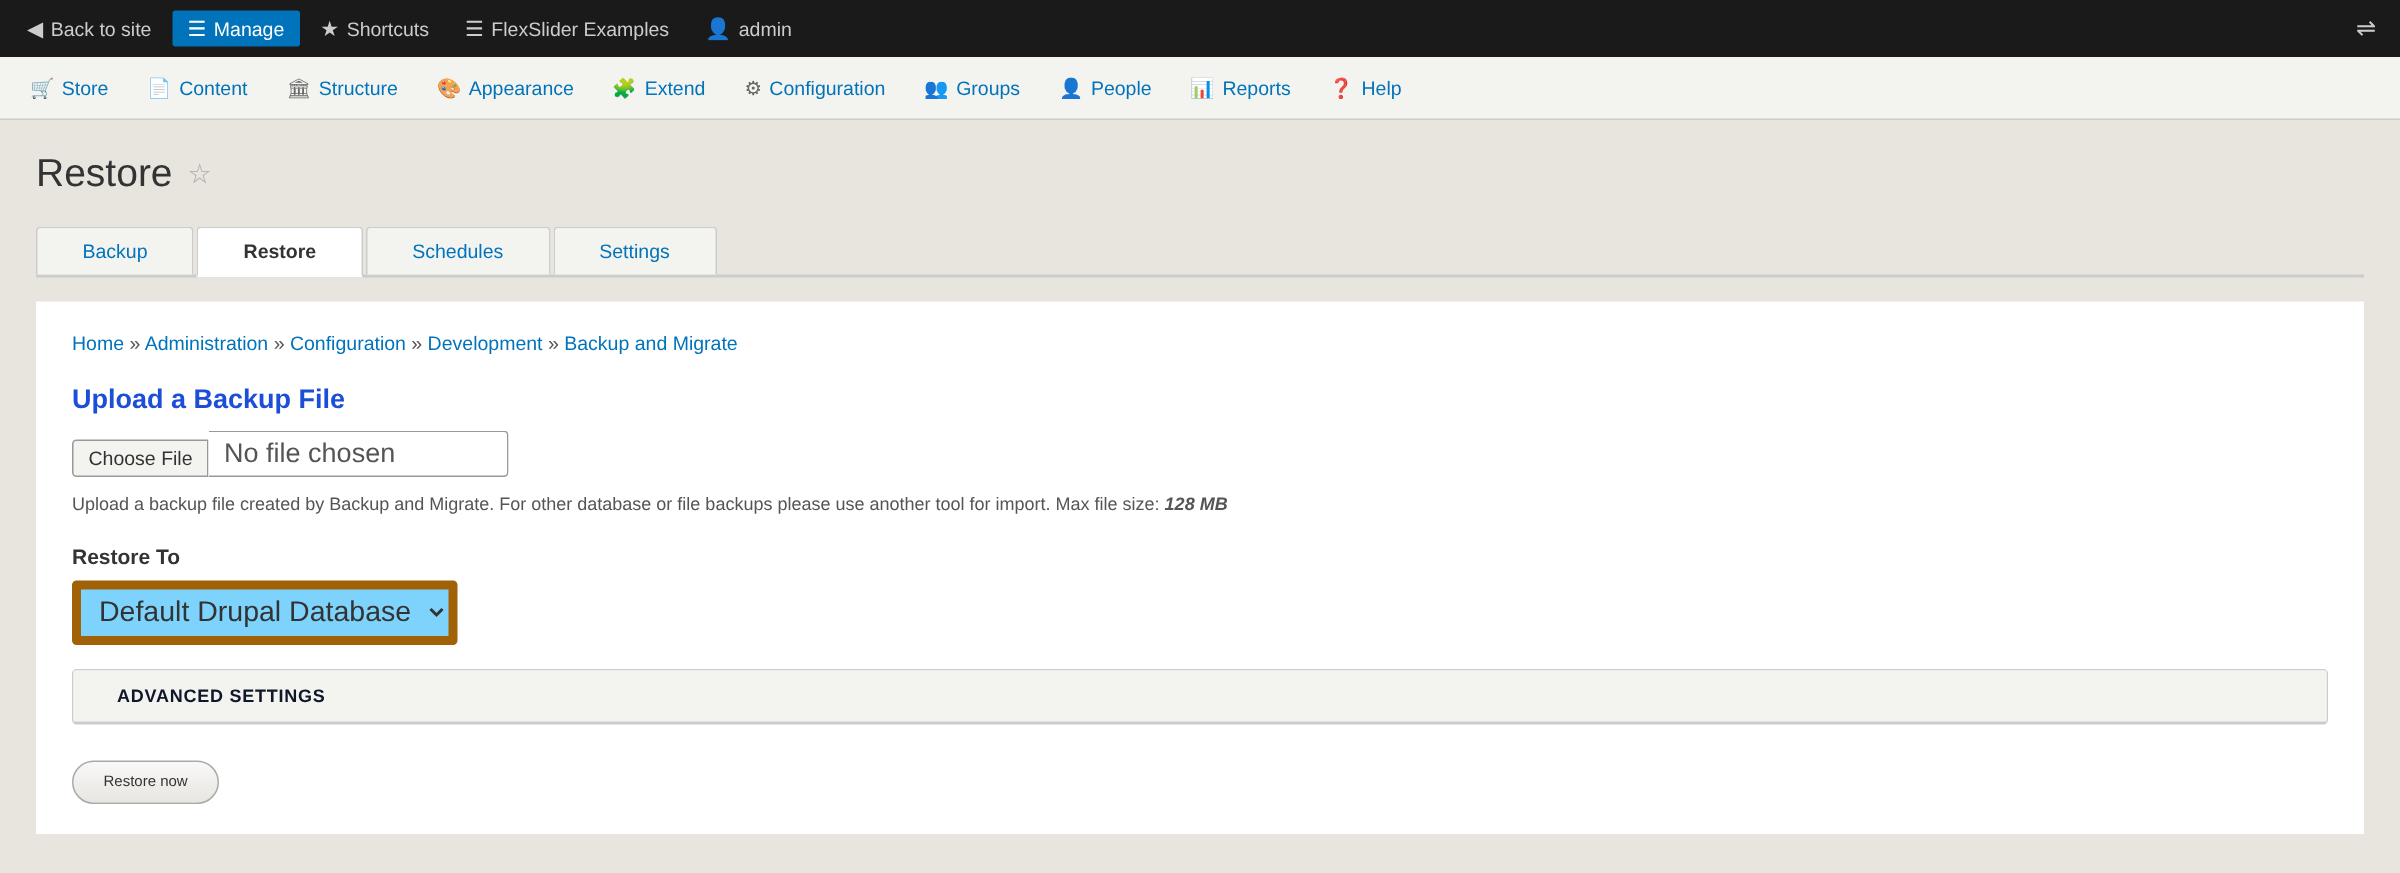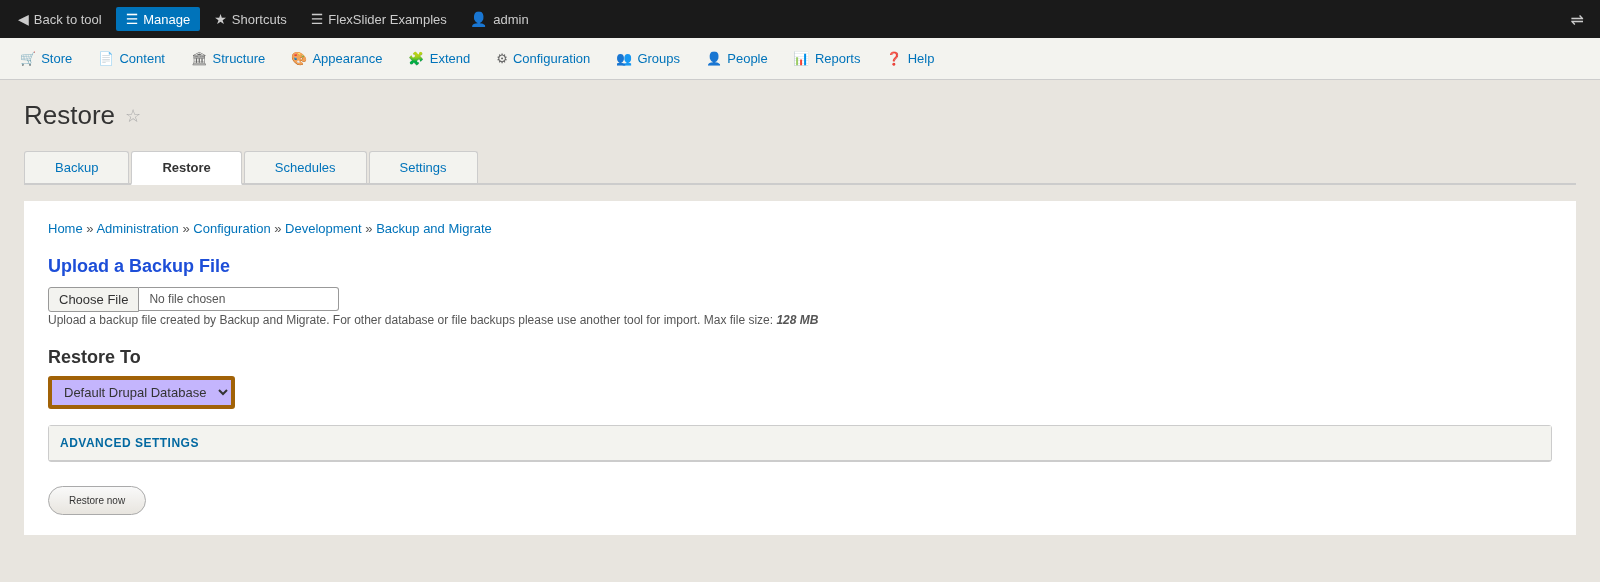--- a/index.html
+++ b/index.html
@@ -118,85 +118,85 @@
     
     .form-section-title {
       font-size: 18px;
       font-weight: bold;
       color: #1d4ed8;
       margin-bottom: 10px;
     }
 
     .file-input-wrapper {
       display: flex;
-      align-items: flex-start;
-      margin-bottom: 1px;
+      align-items: flex-end;
+      margin-bottom: 11px;
     }
     .choose-file-btn {
       background: #f3f3ef;
       border: 1px solid #999;
       padding: 4px 10px;
       font-size: 13px;
       cursor: pointer;
       color: #333;
       border-radius: 3px 0 0 3px;
     }
     .file-name-display {
       border: 1px solid #999;
       border-left: none;
       padding: 4px 10px;
-      font-size: 12px;
+      font-size: 18px;
       color: #555;
       background: #fff;
       min-width: 200px;
       border-radius: 0 3px 3px 0;
     }
 
     .upload-description {
       font-size: 12px;
       color: #555;
       margin-bottom: 20px;
     }
     .upload-description em {
       font-weight: bold;
       text-align: center;
     }
 
     .restore-to-label {
-      font-size: 18px;
+      font-size: 14px;
       font-weight: bold;
       color: #333;
       margin-bottom: 8px;
     }
 
     .restore-to-select {
       padding: 4px 8px;
-      border: 4px solid #a16207;
-      font-size: 13px;
-      background: #c4b5fd;
+      border: 6px solid #a16207;
+      font-size: 19px;
+      background: #7dd3fc;
       color: #333;
       border-radius: 3px;
       cursor: pointer;
       min-width: 180px;
     }
 
     
     .advanced-settings {
       border: 1px solid #ccc;
       margin-top: 16px;
       margin-bottom: 20px;
       border-radius: 3px;
     }
     .advanced-settings-header {
       background: #f3f3ef;
       border-bottom: 1px solid #ccc;
-      padding: 10px 11px;
+      padding: 10px 29px;
       font-size: 12px;
       font-weight: bold;
-      color: #0369a1;
+      color: #0f172a;
       letter-spacing: 0.5px;
     }
     .advanced-settings-body {
       padding: 14px 16px;
     }
     .checkbox-row {
       display: flex;
       align-items: flex-start;
       gap: 8px;
       margin-bottom: 6px;
@@ -236,21 +236,21 @@
       cursor: pointer;
       padding: 4px 8px;
     }
   </style>
 </head>
 <body>
 
 <div class="admin-bar">
   <div class="admin-bar-item">
     <span class="admin-bar-icon">◀</span>
-    <span>Back to tool</span>
+    <span>Back to site</span>
   </div>
   <div class="admin-bar-item active">
     <span class="admin-bar-icon">☰</span>
     <span>Manage</span>
   </div>
   <div class="admin-bar-item">
     <span class="admin-bar-icon">★</span>
     <span>Shortcuts</span>
   </div>
   <div class="admin-bar-item">

